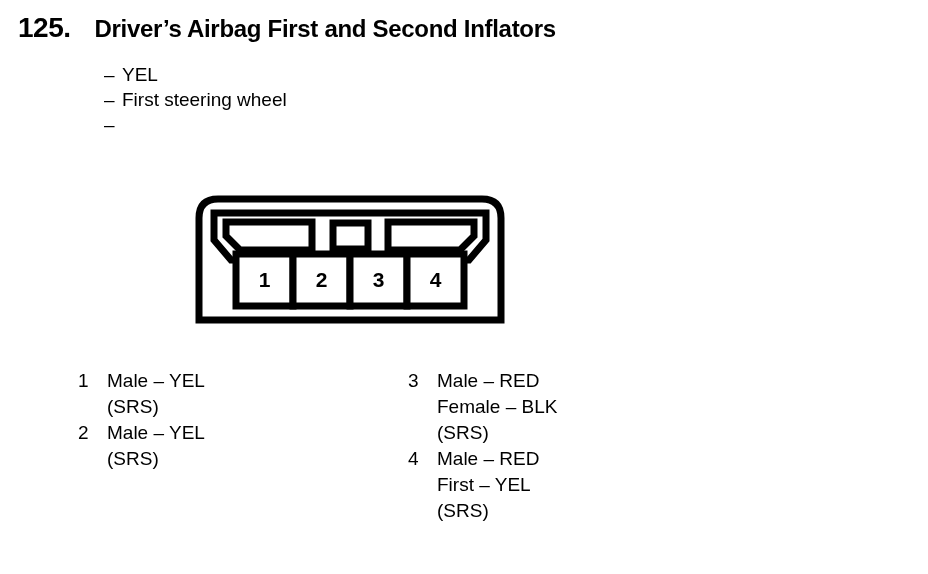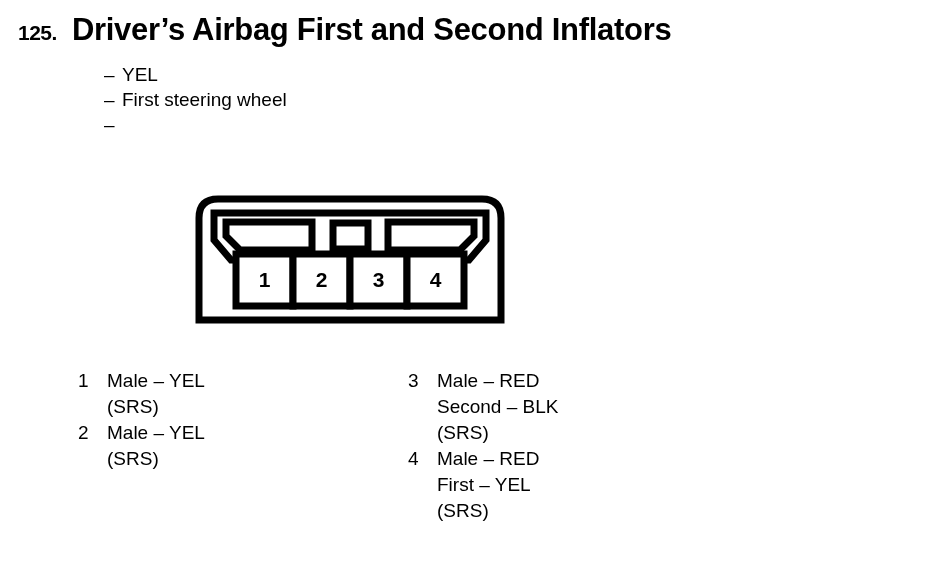--- a/index.html
+++ b/index.html
@@ -21,27 +21,27 @@
   #title-block {
     position: absolute;
     left: 18px;
     top: 12px;
     width: 890px;
     display: flex;
     align-items: baseline;
     white-space: nowrap;
   }
   #title-number {
-    font-size: 21px;
+    font-size: 28px;
     font-weight: bold;
     letter-spacing: -0.5px;
-    margin-right: 15px;
+    margin-right: 24px;
   }
   #title-text {
-    font-size: 31px;
+    font-size: 24px;
     font-weight: bold;
     letter-spacing: -0.3px;
   }
 
   
   #notes-list {
     position: absolute;
     left: 104px;
     top: 62px;
     width: 600px;
@@ -181,21 +181,21 @@
 
 <div class="legend-col" id="legend-col-right">
 
   <div class="legend-entry">
     <div class="legend-line">
       <span class="legend-pin-no">3</span>
       <span>Male – RED</span>
     </div>
     <div class="legend-line">
       <span class="legend-pin-spacer"></span>
-      <span>Second – BLK</span>
+      <span>Female – BLK</span>
     </div>
     <div class="legend-line">
       <span class="legend-pin-spacer"></span>
       <span>(SRS)</span>
     </div>
   </div>
 
   <div class="legend-entry">
     <div class="legend-line">
       <span class="legend-pin-no">4</span>

